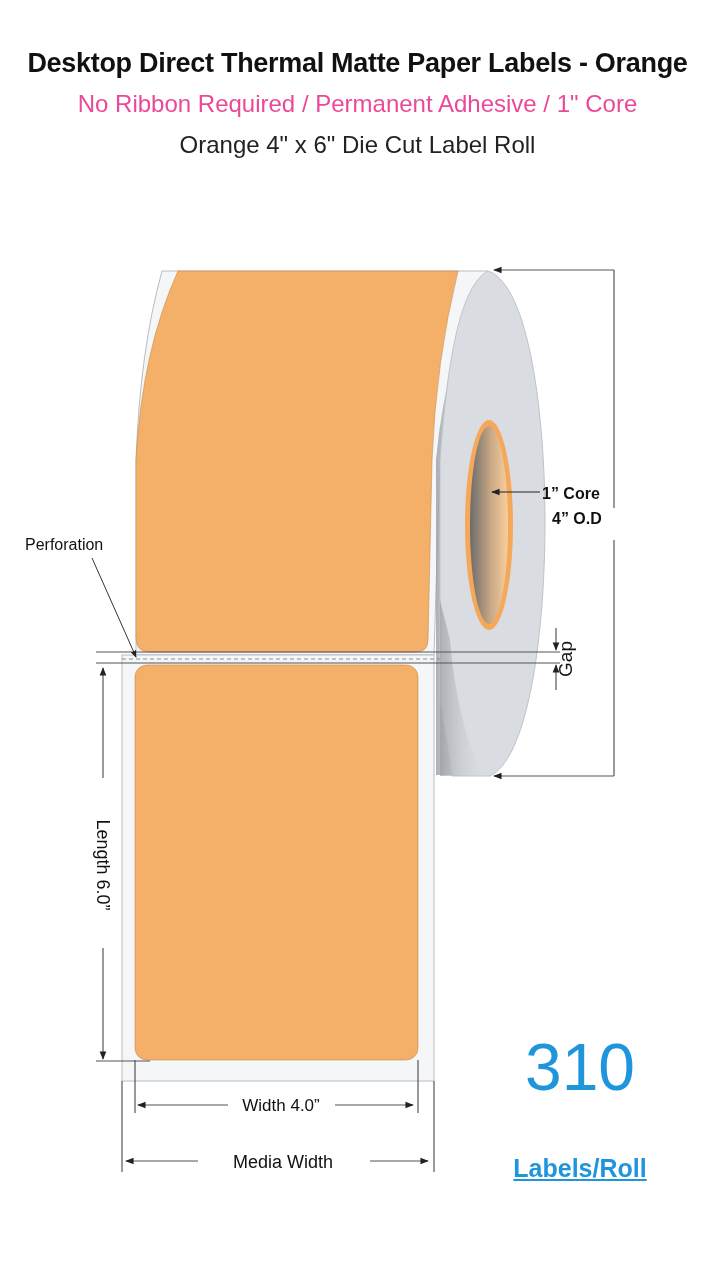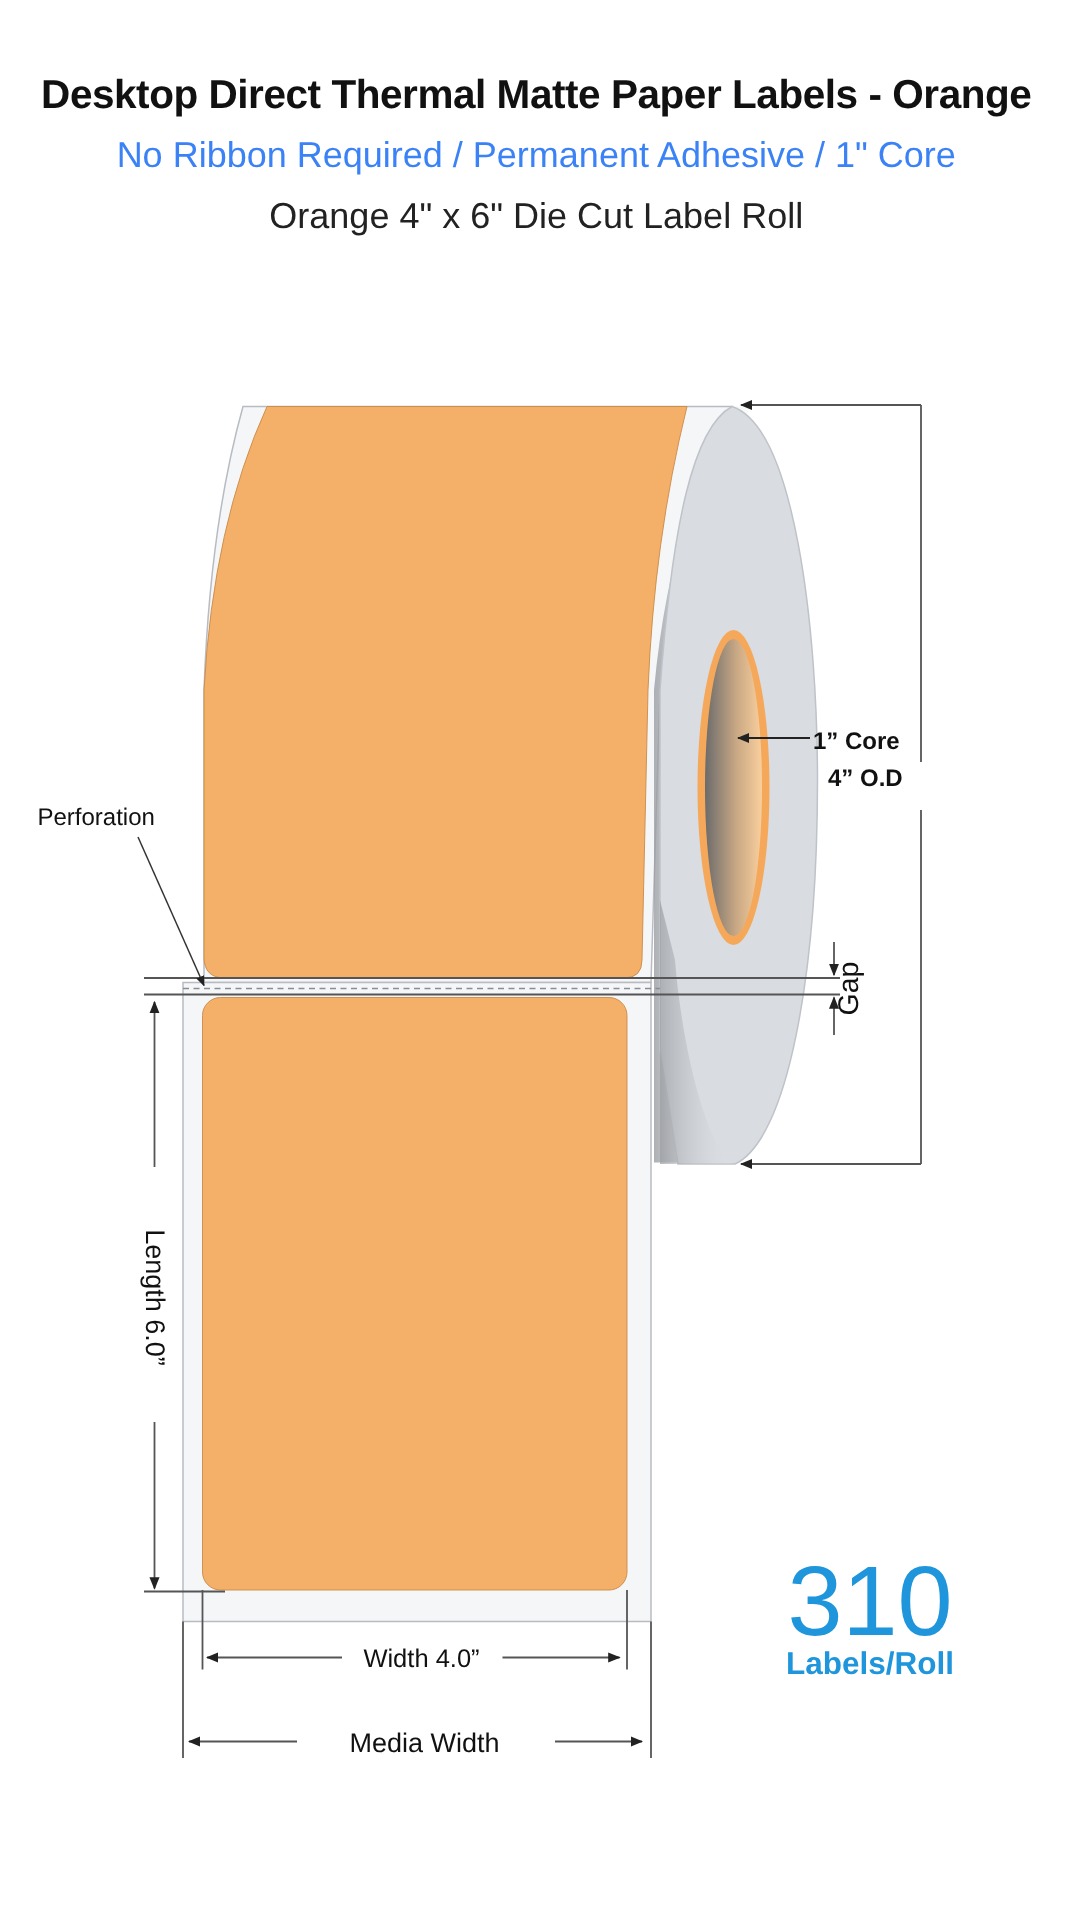--- a/index.html
+++ b/index.html
@@ -1,25 +1,25 @@
 <!DOCTYPE html>
 <html><head>
 <meta charset="utf-8">
 <style>
   html,body{margin:0;padding:0;background:#ffffff;}
   body{width:715px;height:1280px;position:relative;overflow:hidden;font-family:"Liberation Sans","DejaVu Sans",sans-serif;color:#111;}
   .hdr{position:absolute;left:0;width:715px;text-align:center;}
   .t1{top:48px;font-size:27px;font-weight:bold;letter-spacing:-0.3px;}
-  .t2{top:90px;font-size:24px;color:#3b82f6;}
+  .t2{top:90px;font-size:24px;color:#ec4899;}
   .t3{top:131px;font-size:24px;color:#222;}
   svg{position:absolute;left:0;top:0;}
   .lbl{font-family:"Liberation Sans","DejaVu Sans",sans-serif;fill:#111;}
   .count{position:absolute;left:500px;width:160px;text-align:center;color:#1f95dc;}
   .count-num{top:1032px;font-size:66px;line-height:70px;}
-  .count-unit{top:1098px;font-size:21px;font-weight:bold;}
+  .count-unit{top:1154px;font-size:25px;font-weight:bold;text-decoration:underline;}
 </style>
 </head>
 <body>
 
 <div class="hdr t1">Desktop Direct Thermal Matte Paper Labels - Orange</div>
 <div class="hdr t2">No Ribbon Required / Permanent Adhesive / 1" Core</div>
 <div class="hdr t3">Orange 4" x 6" Die Cut Label Roll</div>
 
 <svg width="715" height="1280" viewBox="0 0 715 1280">
   <defs>

